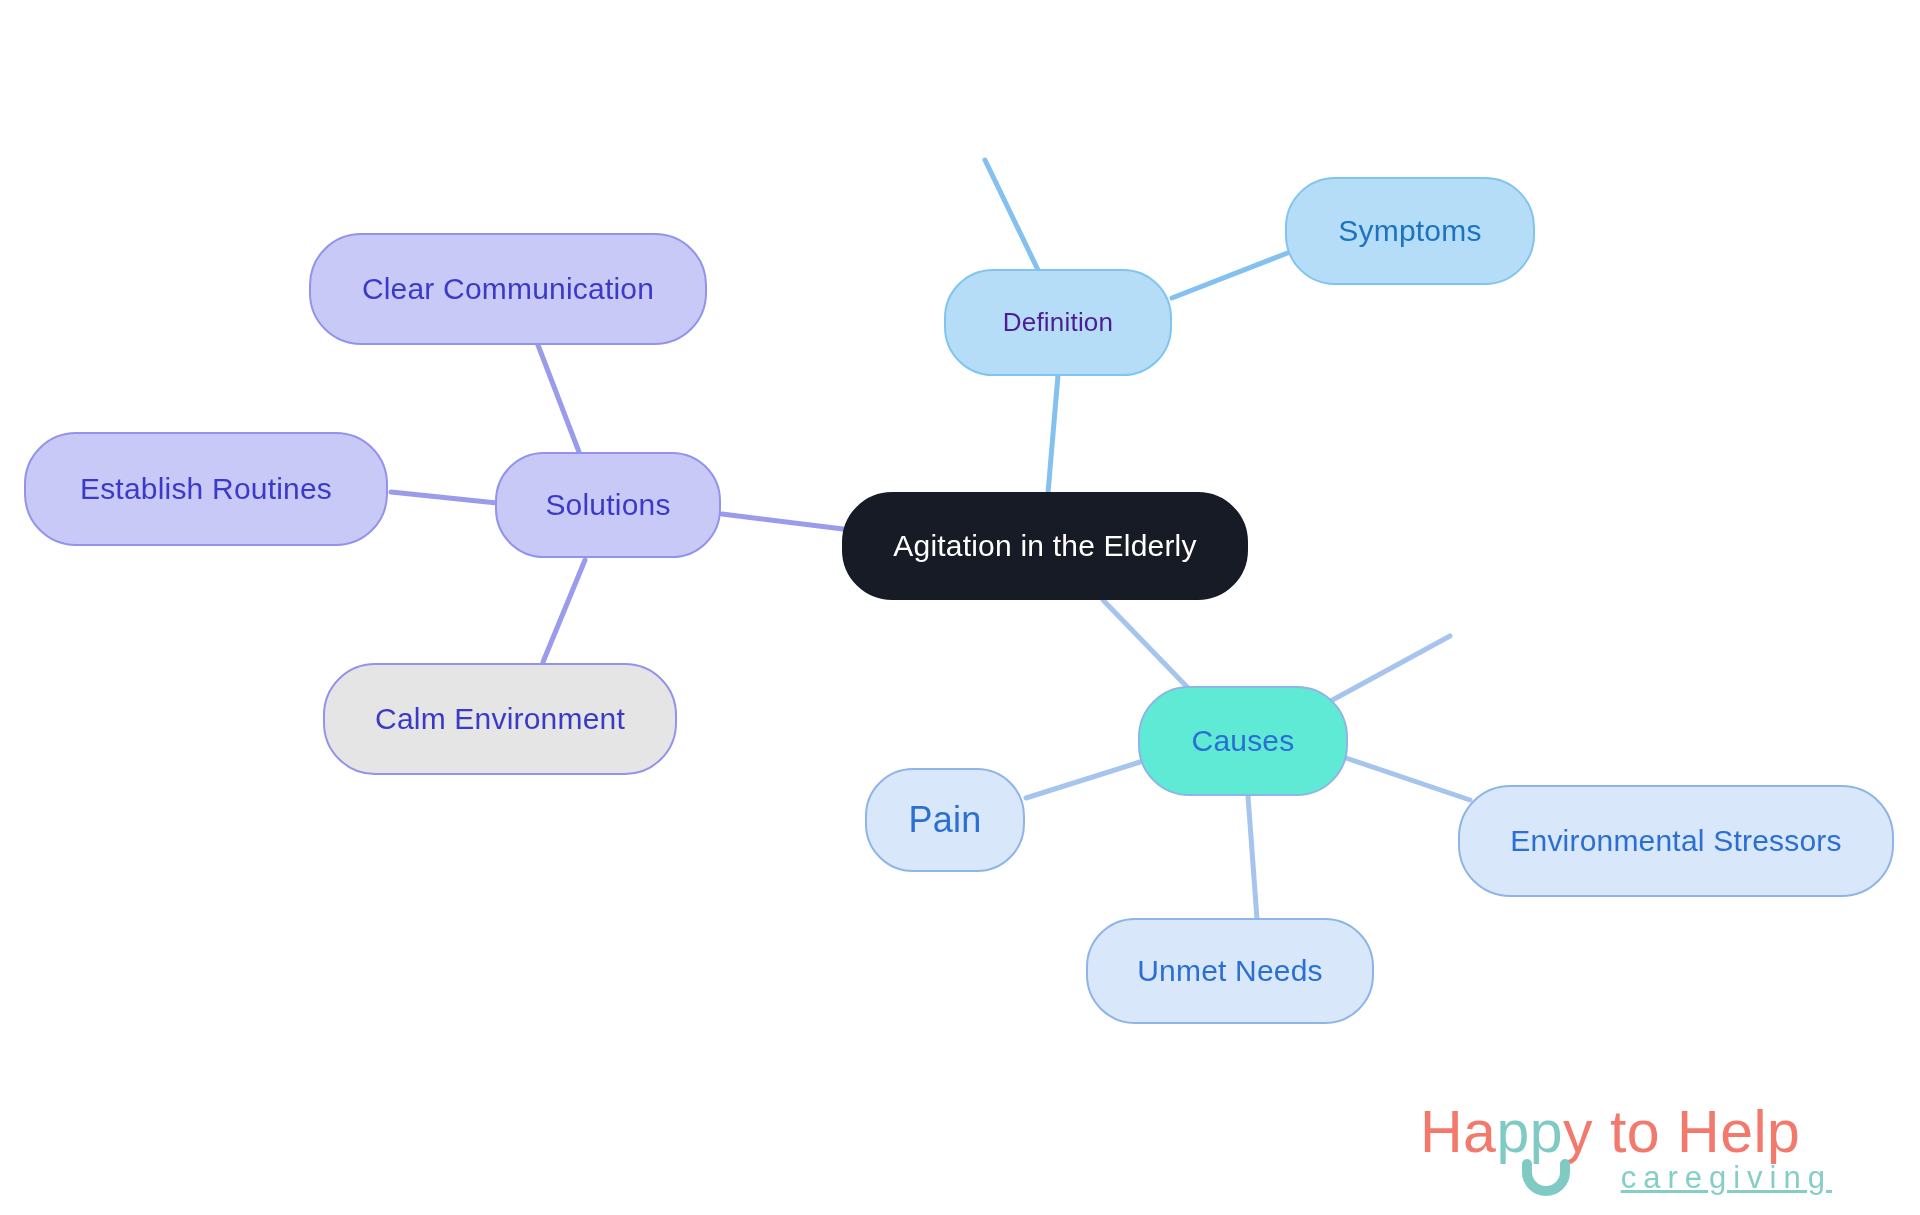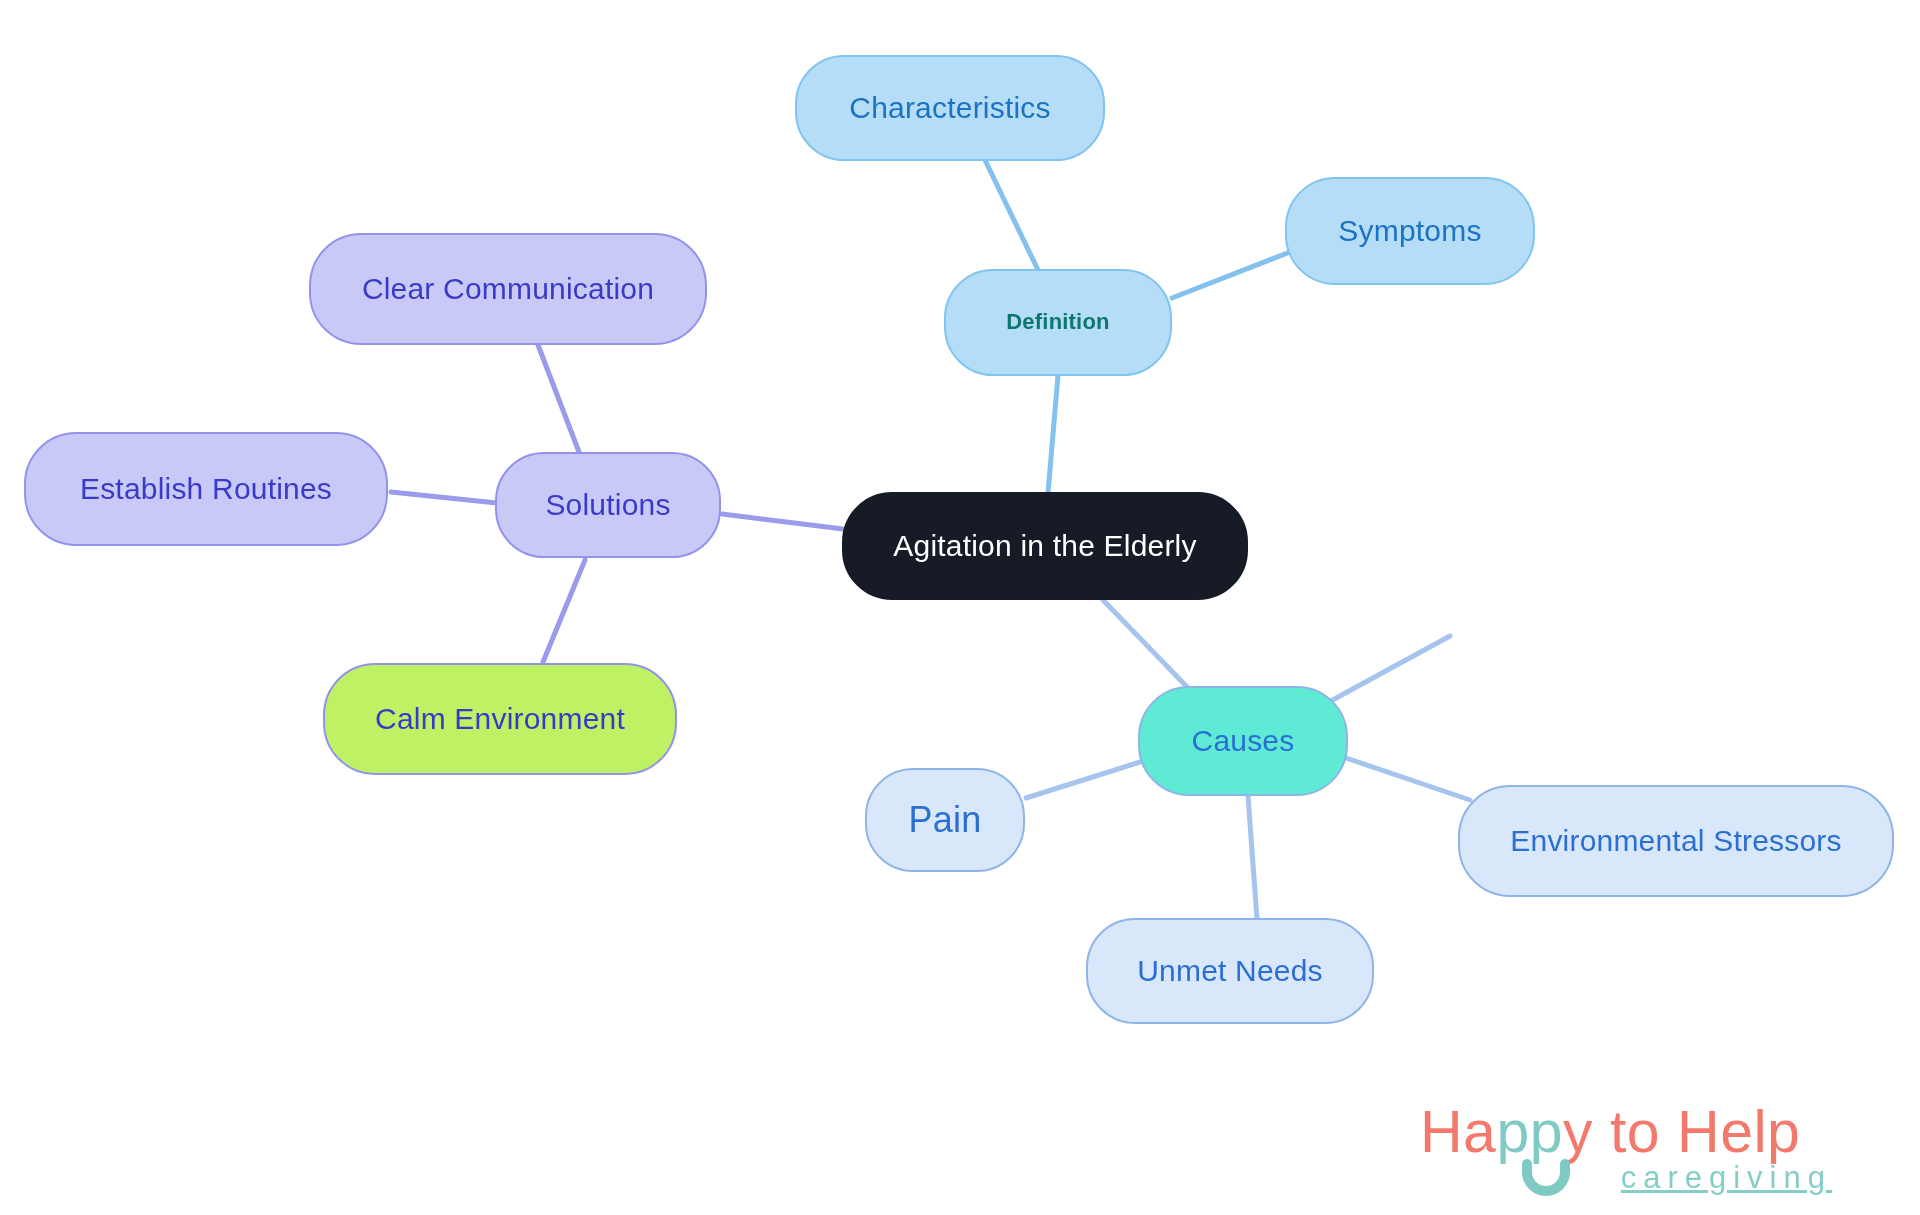--- a/index.html
+++ b/index.html
@@ -48,31 +48,30 @@
       <line x1="1140" y1="762" x2="1026" y2="798" stroke="#A6C4EE" stroke-width="5" stroke-linecap="round"></line>
       <line x1="1346" y1="758" x2="1470" y2="800" stroke="#A6C4EE" stroke-width="5" stroke-linecap="round"></line>
       <line x1="1248" y1="796" x2="1257" y2="919" stroke="#A6C4EE" stroke-width="5" stroke-linecap="round"></line>
       <line x1="722" y1="514" x2="843" y2="529" stroke="#9A9BEB" stroke-width="5" stroke-linecap="round"></line>
       <line x1="538" y1="345" x2="579" y2="452" stroke="#9A9BEB" stroke-width="5" stroke-linecap="round"></line>
       <line x1="391" y1="492" x2="497" y2="503" stroke="#9A9BEB" stroke-width="5" stroke-linecap="round"></line>
       <line x1="543" y1="662" x2="585" y2="560" stroke="#9A9BEB" stroke-width="5" stroke-linecap="round"></line>
     </svg>
 
   <div class="node" style="left: 842px; top: 492px; width: 406px; height: 108px; background: rgb(22, 27, 37); border-color: rgb(22, 27, 37); color: rgb(255, 255, 255); font-size: 30px; border-radius: 50px;">Agitation in the Elderly</div>
-  <div class="node" style="left: 944px; top: 268.5px; width: 228px; height: 107px; background: rgb(182, 221, 247); border-color: rgb(128, 196, 240); color: #0f766e; font-size: 22px; border-radius: 49px; font-weight: bold;">Definition</div>
-  <div class="node" style="left: 795px; top: 55px; width: 310px; height: 106px; background: rgb(182, 221, 247); border-color: rgb(128, 196, 240); color: rgb(27, 115, 193); font-size: 30px; border-radius: 49px;">Characteristics</div>
+  <div class="node" style="left: 944px; top: 268.5px; width: 228px; height: 107px; background: rgb(182, 221, 247); border-color: rgb(128, 196, 240); color: #4c1d95; font-size: 26px; border-radius: 49px;">Definition</div>
   <div class="node" style="left: 1285px; top: 177px; width: 250px; height: 108px; background: rgb(182, 221, 247); border-color: rgb(128, 196, 240); color: rgb(27, 115, 193); font-size: 30px; border-radius: 50px;">Symptoms</div>
   <div class="node" style="left: 1138px; top: 686px; width: 210px; height: 110px; background: #5eead4; border-color: rgb(143, 180, 231); color: rgb(43, 111, 210); font-size: 30px; border-radius: 51px;">Causes</div>
   <div class="node" style="left: 865px; top: 768px; width: 160px; height: 104px; background: rgb(216, 231, 250); border-color: rgb(143, 180, 231); color: rgb(43, 111, 210); font-size: 36px; border-radius: 48px;">Pain</div>
   <div class="node" style="left: 1458px; top: 785px; width: 436px; height: 112px; background: rgb(216, 231, 250); border-color: rgb(143, 180, 231); color: rgb(43, 111, 210); font-size: 30px; border-radius: 52px;">Environmental Stressors</div>
   <div class="node" style="left: 1086px; top: 918px; width: 288px; height: 106px; background: rgb(216, 231, 250); border-color: rgb(143, 180, 231); color: rgb(43, 111, 210); font-size: 30px; border-radius: 49px;">Unmet Needs</div>
   <div class="node" style="left: 495px; top: 452px; width: 226px; height: 106px; background: rgb(201, 201, 248); border-color: rgb(147, 147, 236); color: rgb(59, 58, 200); font-size: 30px; border-radius: 49px;">Solutions</div>
   <div class="node" style="left: 309px; top: 233px; width: 398px; height: 112px; background: rgb(201, 201, 248); border-color: rgb(147, 147, 236); color: rgb(59, 58, 200); font-size: 30px; border-radius: 52px;">Clear Communication</div>
   <div class="node" style="left: 24px; top: 432px; width: 364px; height: 114px; background: rgb(201, 201, 248); border-color: rgb(147, 147, 236); color: rgb(59, 58, 200); font-size: 30px; border-radius: 52px;">Establish Routines</div>
-  <div class="node" style="left: 323px; top: 663px; width: 354px; height: 112px; background: #bef264; border-color: rgb(147, 147, 236); color: rgb(59, 58, 200); font-size: 30px; border-radius: 52px;">Calm Environment</div>
+  <div class="node" style="left: 323px; top: 663px; width: 354px; height: 112px; background: #e5e5e5; border-color: rgb(147, 147, 236); color: rgb(59, 58, 200); font-size: 30px; border-radius: 52px;">Calm Environment</div>
 
   <div class="logo">
     <div class="logo-title">
       <span id="logo-p1" style="color: rgb(242, 121, 107);">Ha</span><span id="logo-p2" style="color: rgb(127, 203, 196);">pp</span><span id="logo-p3" style="color: rgb(242, 121, 107);">y to Help</span>
     </div>
     <svg class="logo-smile" width="56" height="48" viewBox="0 0 56 48">
       <path id="smile-path" d="M9 6 v8 a19 19 0 0 0 38 0 v-8" fill="none" stroke-width="10" stroke-linecap="round" stroke="#7FCBC4"></path>
     </svg>
     <div class="logo-tagline" style="color: rgb(133, 205, 199); text-decoration: underline;">caregiving</div>
   </div>

